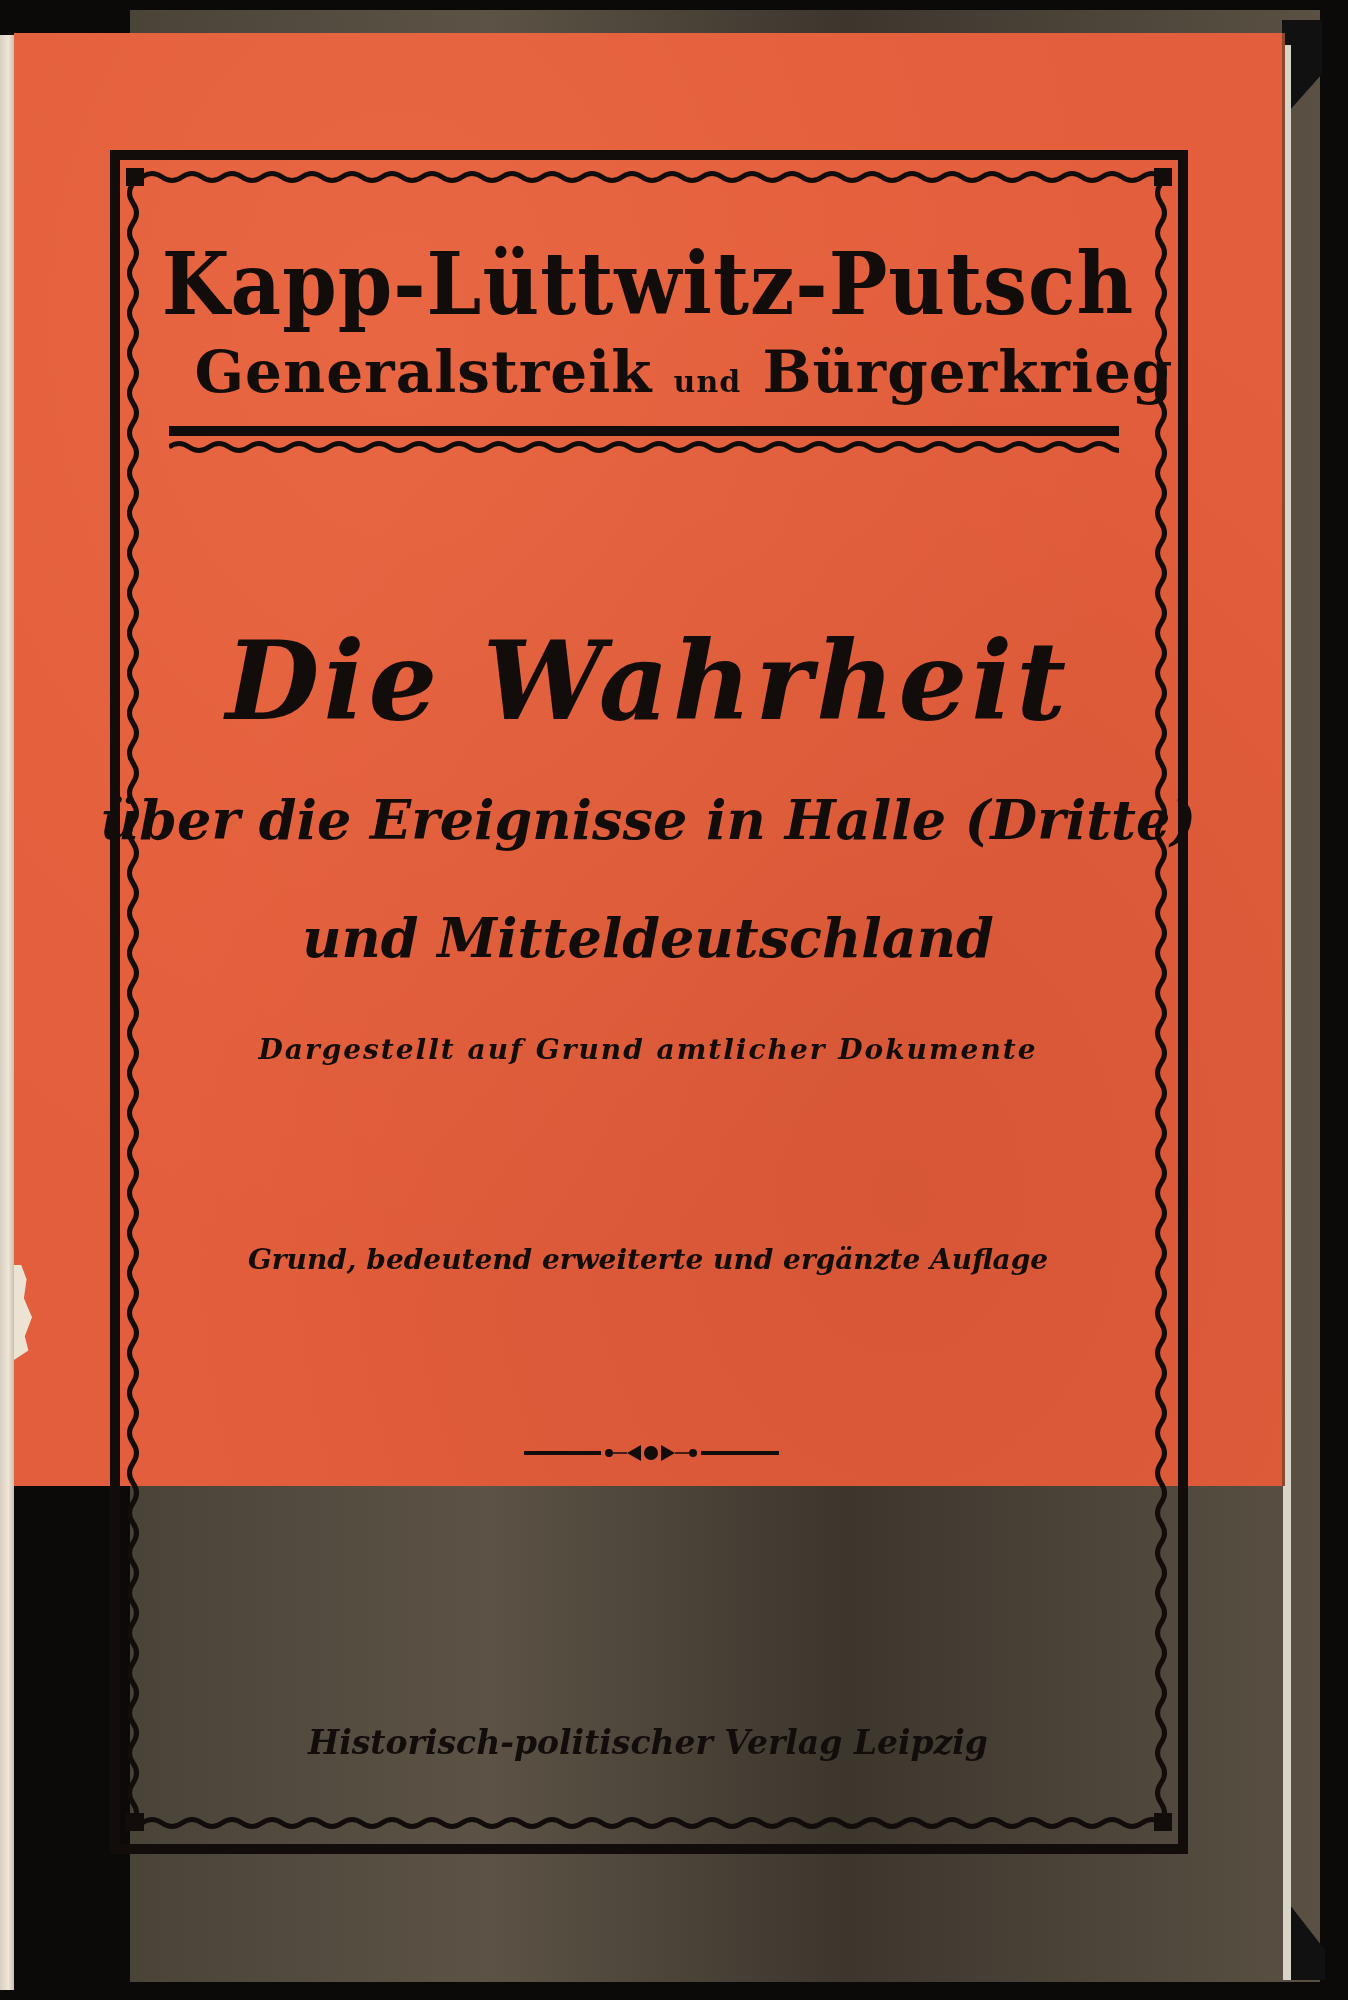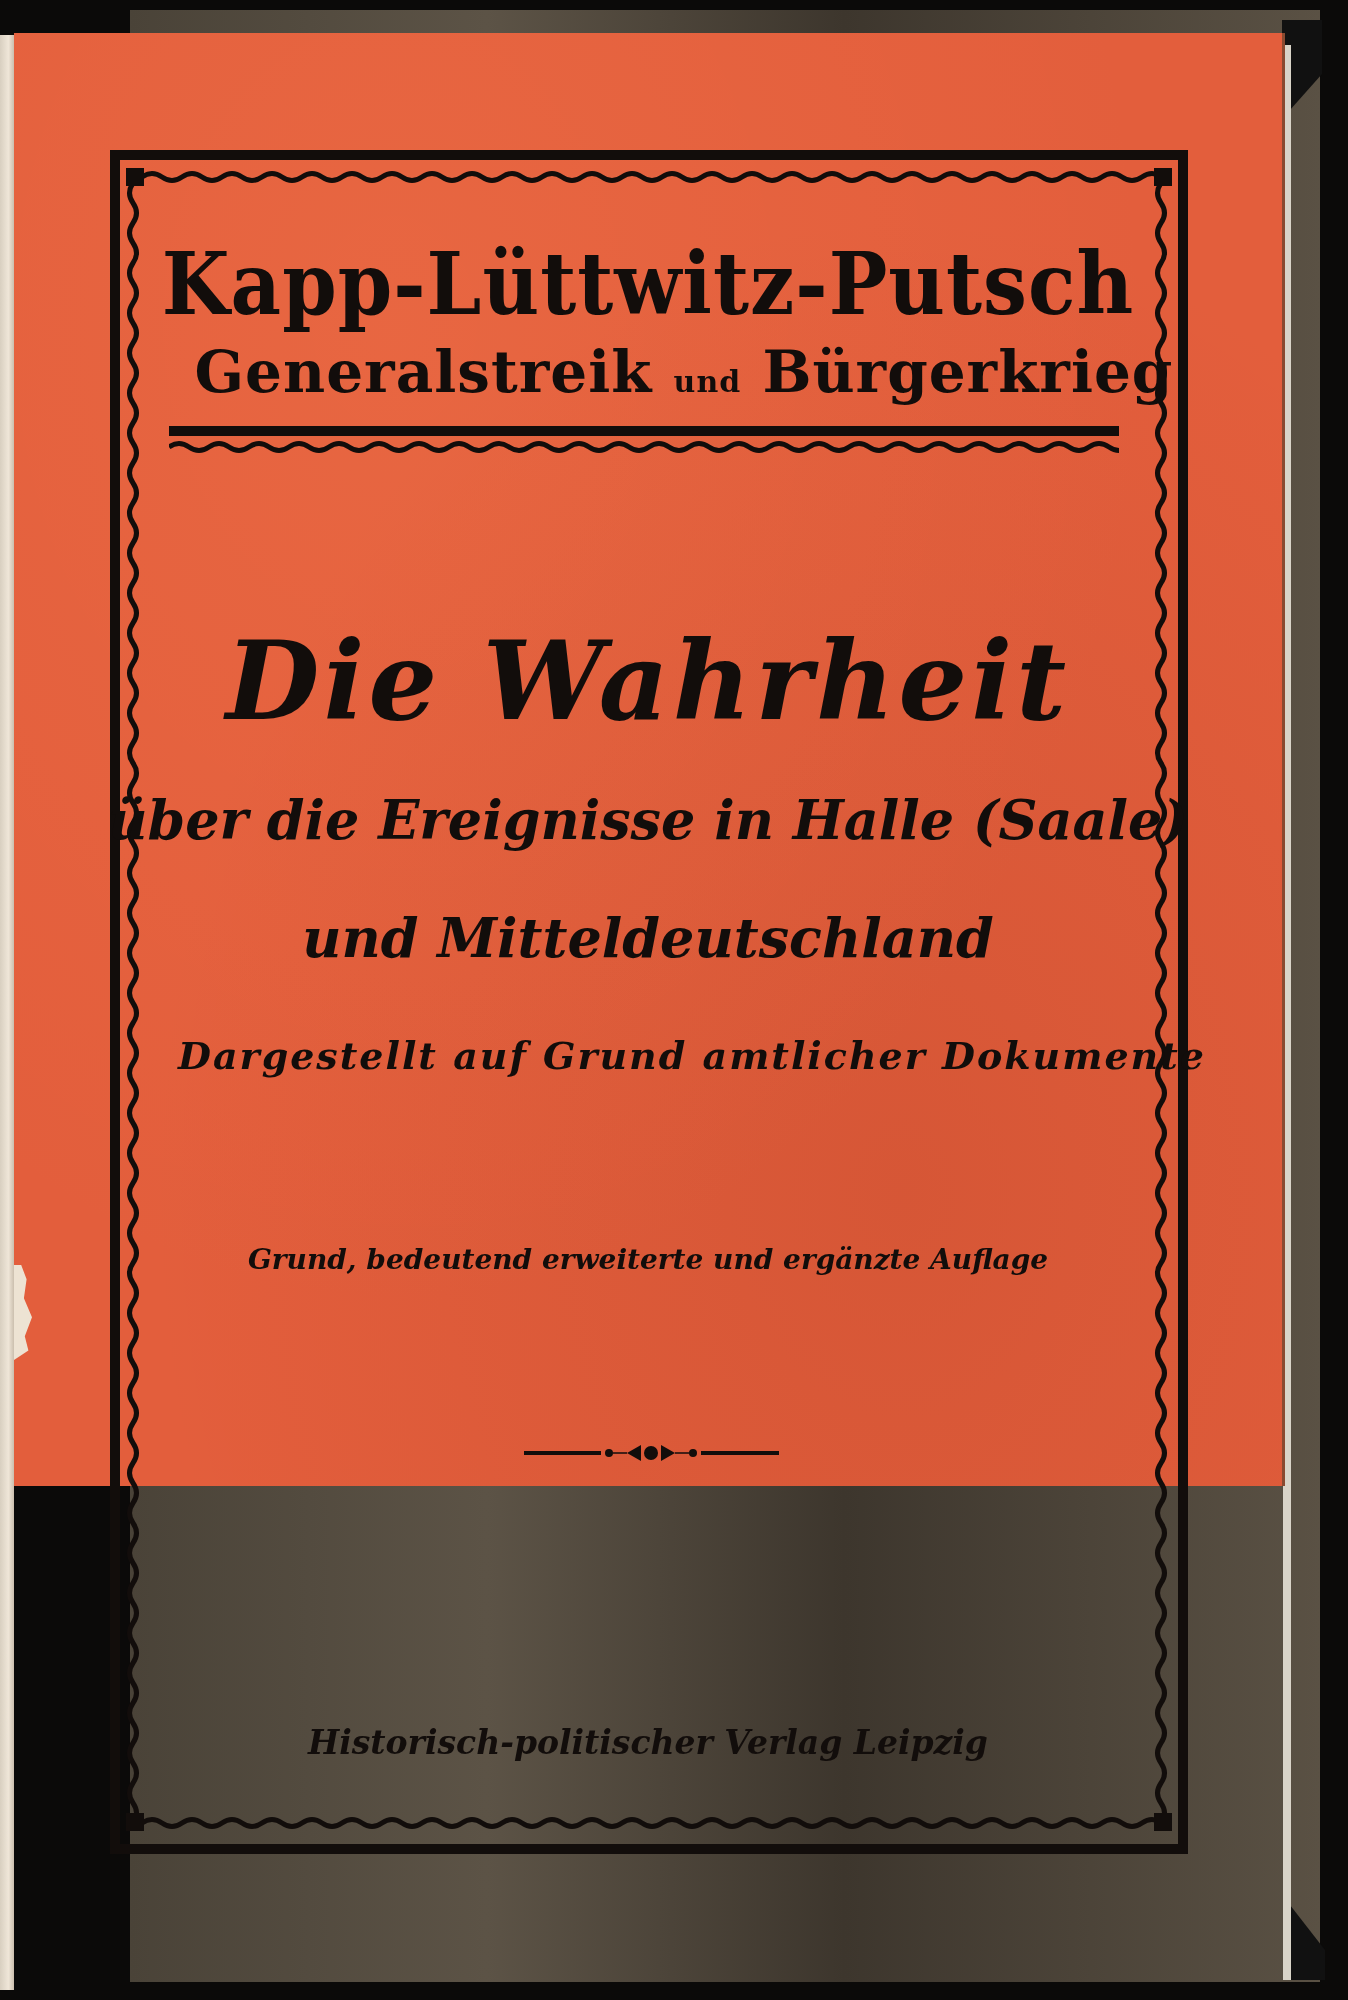--- a/index.html
+++ b/index.html
@@ -66,21 +66,21 @@
   .title2 .small { font-size: 30px; }
   .bar-thick {
     position: absolute; left: 155px; top: 393px; width: 950px; height: 10px; background: #120d0b;
   }
   .main-title {
     top: 585px; font-family: "DejaVu Serif", serif; font-weight: bold;
     font-size: 108px; letter-spacing: 4px; font-style: italic;
   }
   .sub1 { top: 755px; font-weight: bold; font-size: 54px; font-style: italic; }
   .sub2 { top: 845px; font-weight: bold; font-size: 54px; font-style: italic; margin-top: 28px; }
-  .desc { top: 1000px; font-weight: bold; font-size: 38px; font-style: italic; letter-spacing: 2px; padding-left: 44px; }
+  .desc { top: 1000px; font-weight: bold; font-size: 28px; font-style: italic; letter-spacing: 2px; }
   .edition { top: 1210px; font-weight: bold; font-size: 28px; font-style: italic; }
   .ornament { position: absolute; left: 505px; top: 1405px; width: 265px; height: 30px; }
   .year {
     top: 1640px; font-family: "Liberation Serif", serif; font-weight: bold; font-size: 34px;
   }
   .publisher { top: 1690px; font-weight: bold; font-size: 33px; font-style: italic; }
 </style>
 </head>
 <body>
 
@@ -115,21 +115,21 @@
     <span>Generalstreik</span>
     <span class="small">und</span>
     <span>Bürgerkrieg</span>
   </div>
   <div class="bar-thick"></div>
   <svg class="wavy-h" style="left:155px;top:407px;width:950px;" viewBox="0 0 950 14" preserveAspectRatio="none">
     <path d="M0 7 Q10 0 20 7 T40 7 T60 7 T80 7 T100 7 T120 7 T140 7 T160 7 T180 7 T200 7 T220 7 T240 7 T260 7 T280 7 T300 7 T320 7 T340 7 T360 7 T380 7 T400 7 T420 7 T440 7 T460 7 T480 7 T500 7 T520 7 T540 7 T560 7 T580 7 T600 7 T620 7 T640 7 T660 7 T680 7 T700 7 T720 7 T740 7 T760 7 T780 7 T800 7 T820 7 T840 7 T860 7 T880 7 T900 7 T920 7 T940 7 T960 7" fill="none" stroke="#120d0b" stroke-width="5"></path>
   </svg>
 
   <div class="text main-title">Die Wahrheit</div>
-  <div class="text sub1">über die Ereignisse in Halle (Saale)</div>
+  <div class="text sub1">über die Ereignisse in Halle (Dritte)</div>
   <div class="text sub2">und Mitteldeutschland</div>
   <div class="text desc">Dargestellt auf Grund amtlicher Dokumente</div>
   <div class="text edition">Grund, bedeutend erweiterte und ergänzte Auflage</div>
 
   <svg class="ornament" viewBox="0 0 265 30">
     <line x1="5" y1="15" x2="82" y2="15" stroke="#120d0b" stroke-width="4"></line>
     <circle cx="90" cy="15" r="4" fill="#120d0b"></circle>
     <line x1="94" y1="15" x2="108" y2="15" stroke="#120d0b" stroke-width="1.5"></line>
     <polygon points="108,15 122,7 122,23" fill="#120d0b"></polygon>
     <circle cx="132" cy="15" r="7" fill="#120d0b"></circle>

